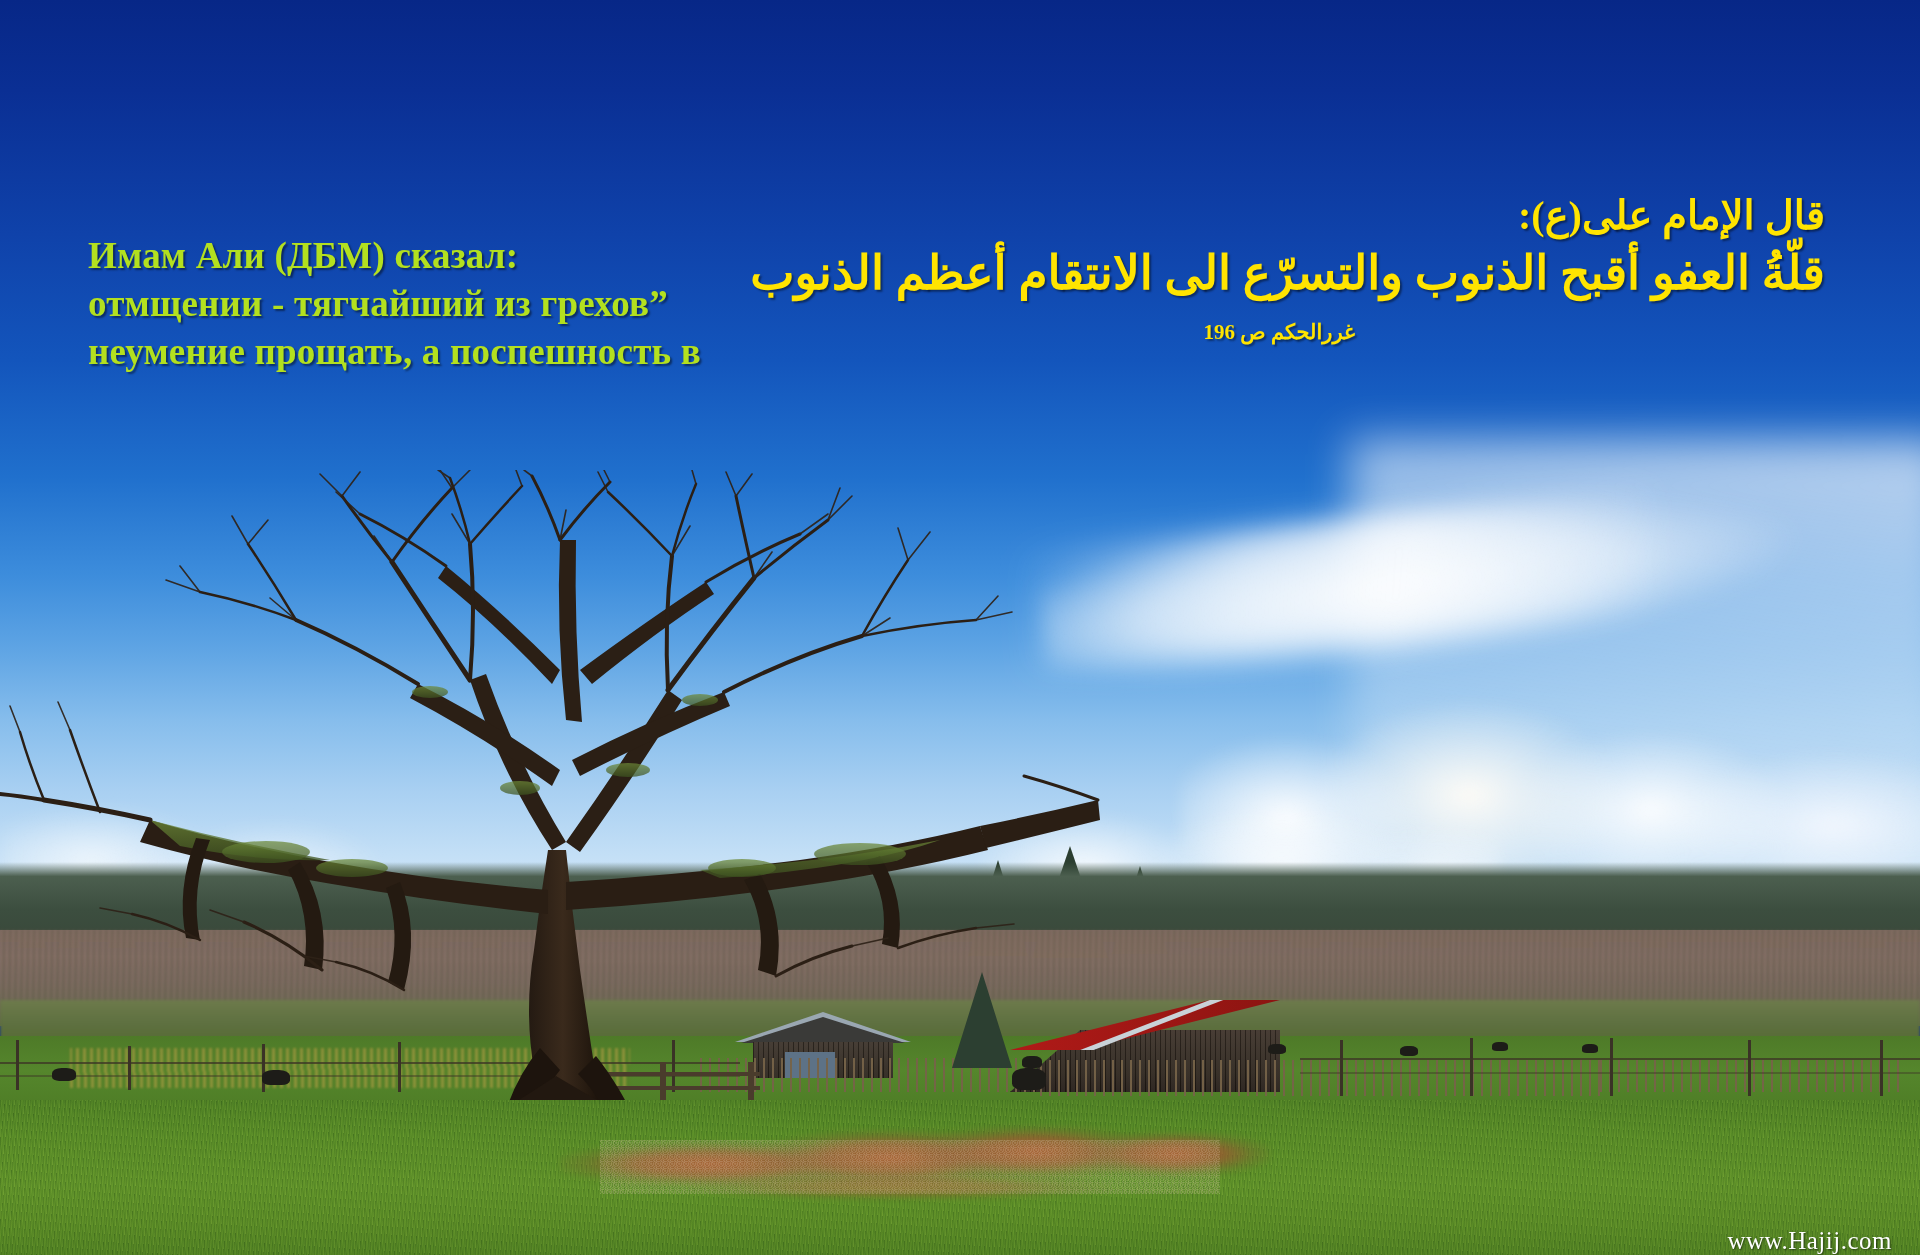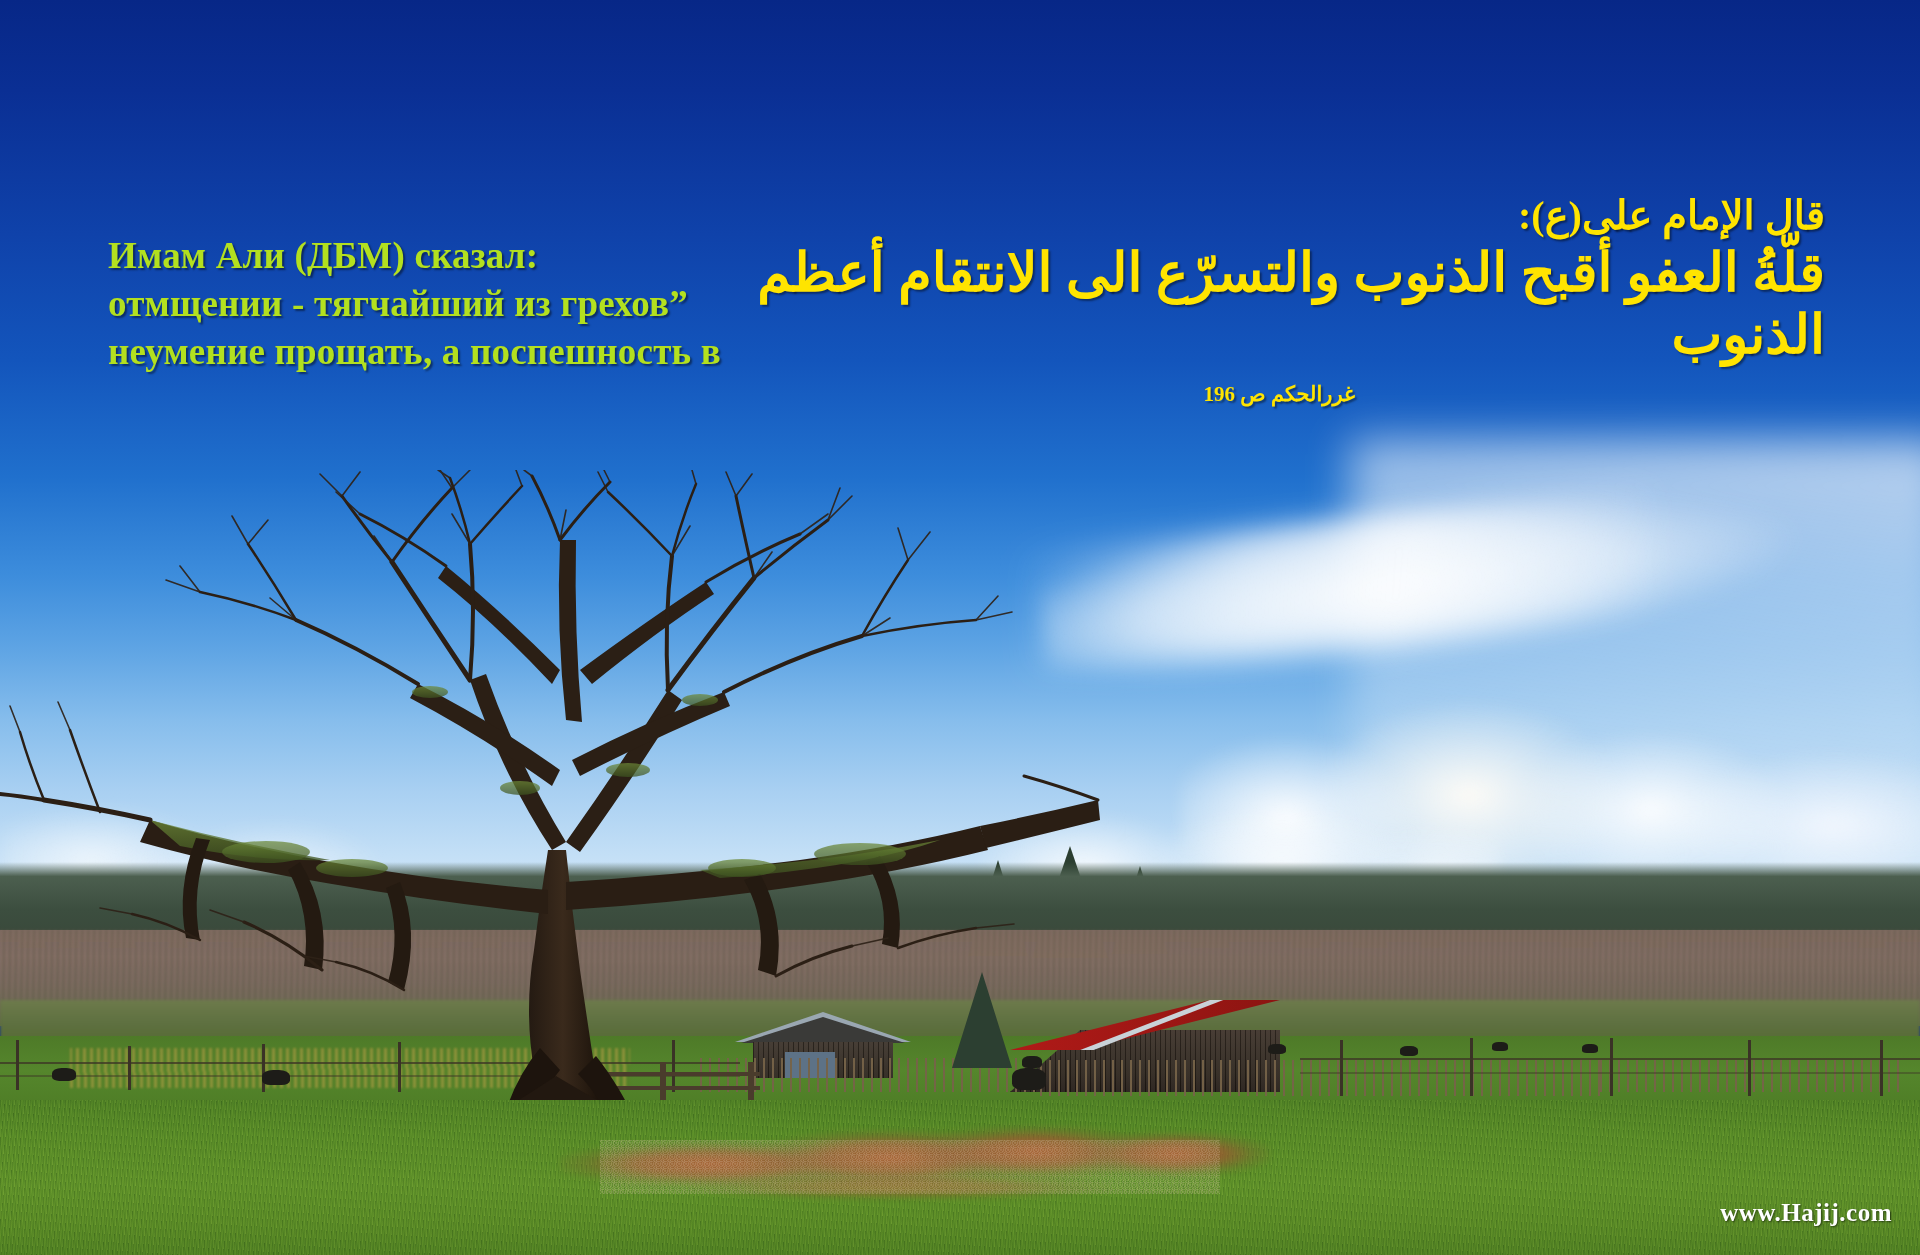--- a/index.html
+++ b/index.html
@@ -290,55 +290,55 @@
     position: absolute;
     left: 88px; top: 232px;
     width: 820px;
     color: #b3e01f;
     font-weight: bold;
     font-size: 37px;
     line-height: 48px;
     letter-spacing: .2px;
     text-shadow: 2px 2px 2px rgba(0,0,0,.45);
   }
-  .ru-line { display: block; white-space: pre; margin-left: 20px; }
+  .ru-line { display: block; white-space: pre; }
 
   .ar-block {
     position: absolute;
     right: 95px; top: 190px;
     width: 1130px;
     text-align: right;
     direction: rtl;
     color: #ffe400;
     font-weight: bold;
     text-shadow: 2px 2px 2px rgba(0,0,0,.42);
   }
   .ar-line1 {
     display: block;
     font-size: 40px;
     line-height: 52px;
   }
   .ar-line2 {
     display: block;
-    font-size: 54px;
+    font-size: 47px;
     line-height: 62px;
   }
   .ar-cite {
     display: block;
     font-size: 21px;
     line-height: 56px;
     margin-right: 470px;
   }
 
   .watermark {
     position: absolute;
-    right: 28px; bottom: 28px;
+    right: 28px; bottom: 0;
     color: #ffffff;
     font-size: 25px;
-    font-weight: bold;
+    font-weight: normal;
     letter-spacing: .5px;
     text-shadow: 1px 1px 2px rgba(0,0,0,.55);
   }
 </style>
 </head>
 <body>
 
 <div id="poster">
 
   <div class="sky"></div>

